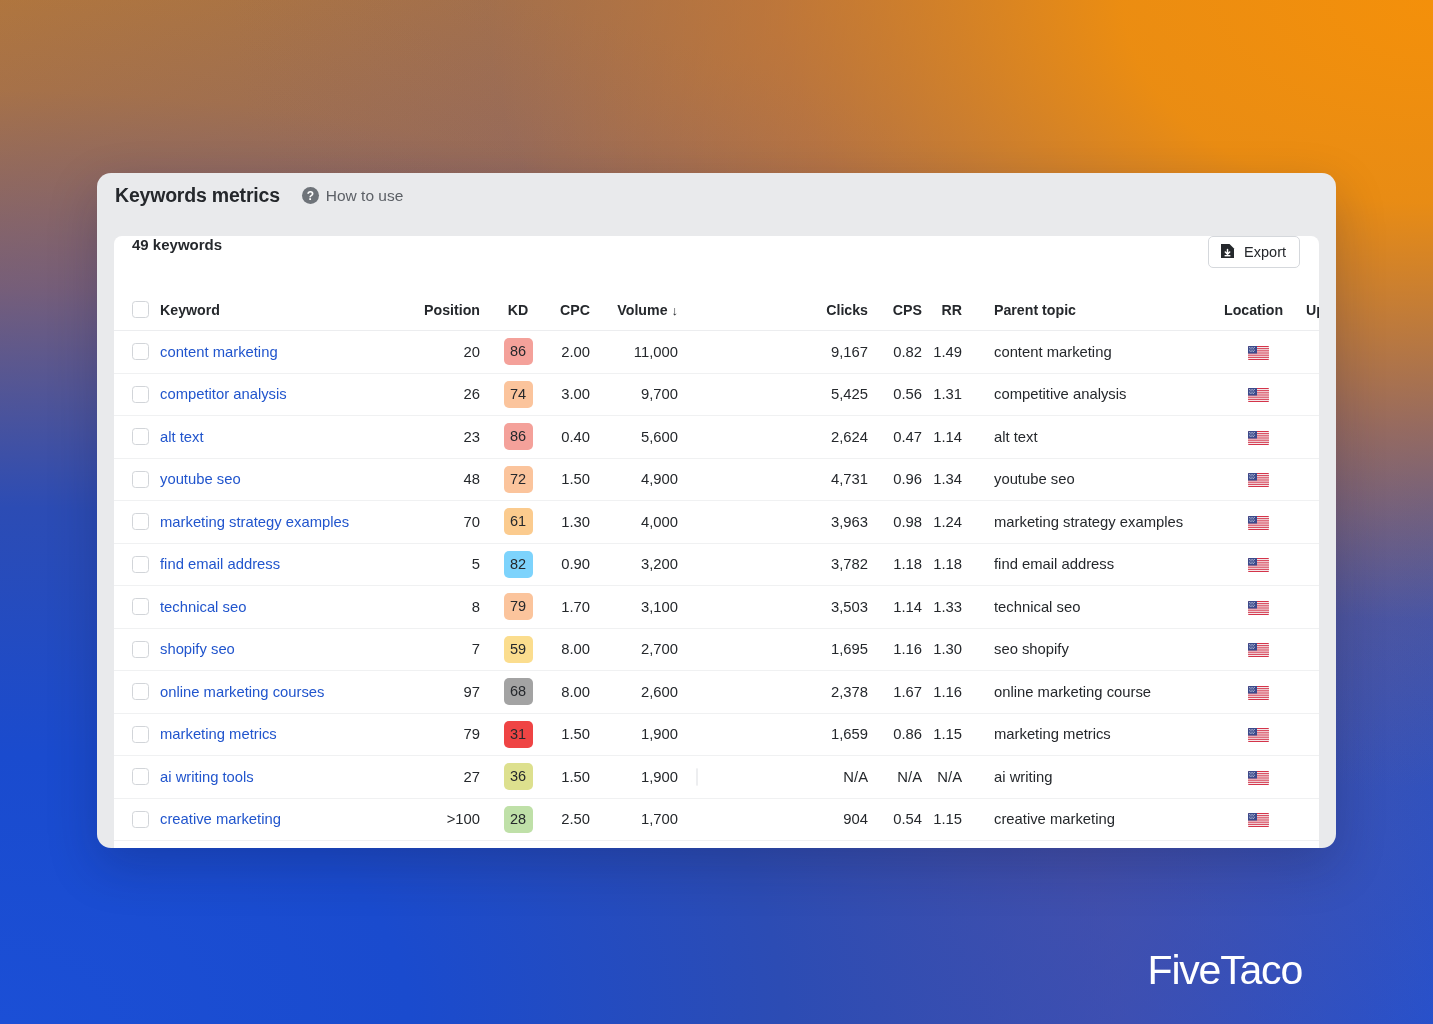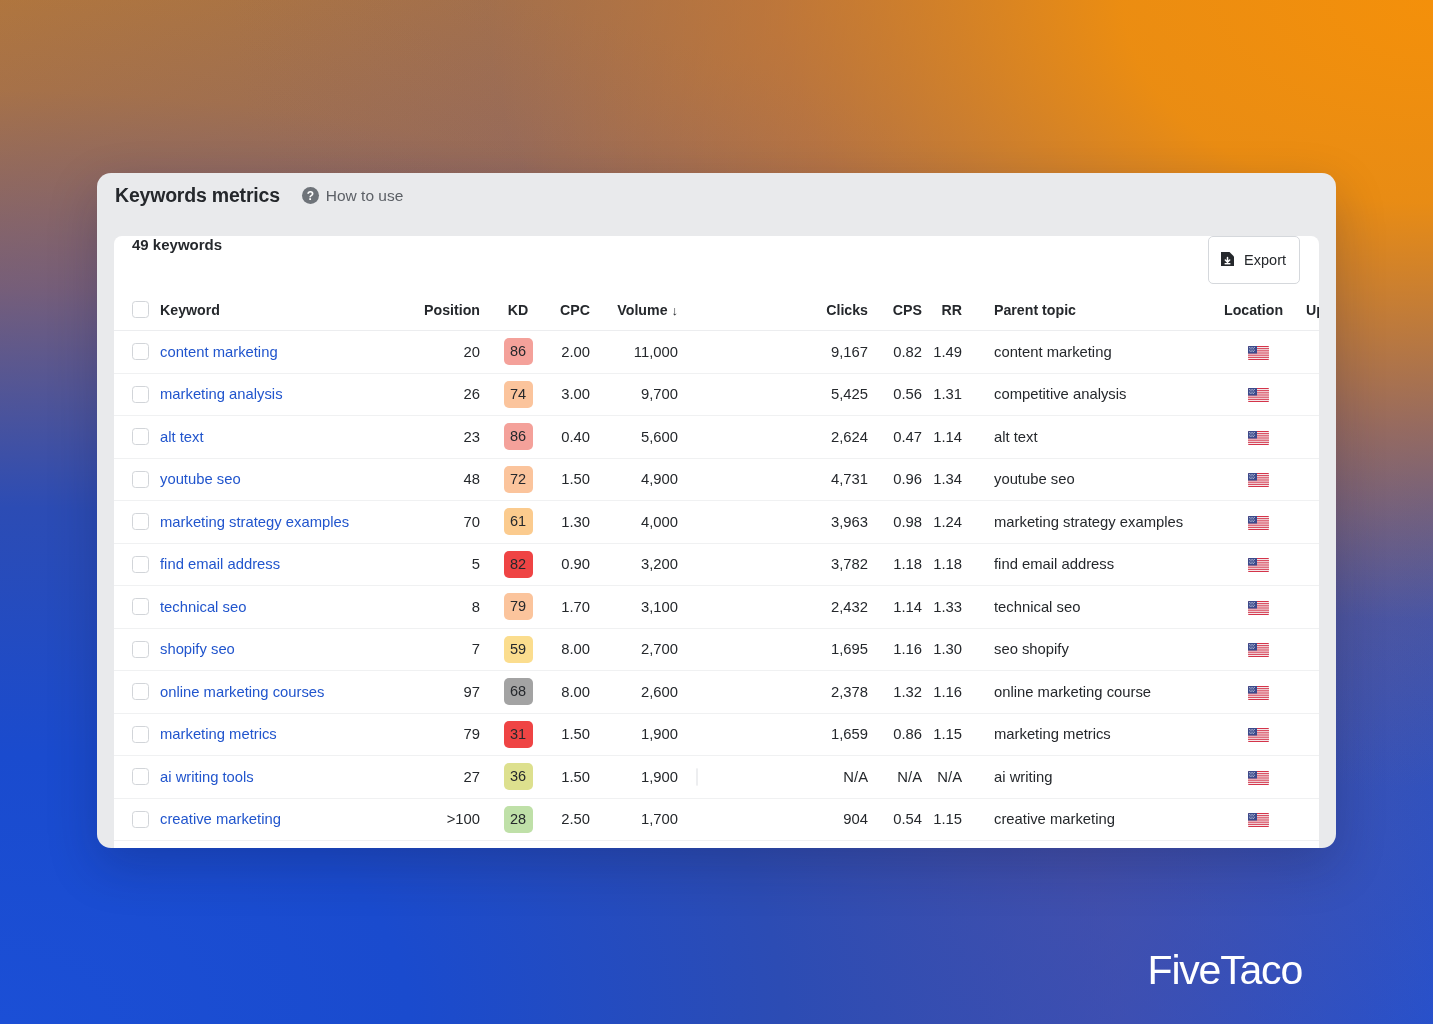--- a/index.html
+++ b/index.html
@@ -94,21 +94,21 @@
   .kw-count {
     font-size: 15px;
     font-weight: bold;
     color: #25282C;
   }
 
   .export-btn {
     display: flex;
     align-items: center;
     gap: 9px;
-    height: 48px;
+    height: 32px;
     padding: 0 13px 0 11px;
     background: #fff;
     border: 1px solid #D5D8DC;
     border-radius: 5px;
     font-size: 14.5px;
     color: #25282C;
     cursor: pointer;
   }
 
   .export-icon { display:block; }
@@ -328,21 +328,21 @@
       </g>
     </svg>
   </span>
 </td>
     <td class="c-upd">2 h</td>
   </tr>
           <tr>
     <td class="c-check">
               <span class="checkbox"></span>
             </td>
-    <td class="c-kw"><a class="kw-link">marketing analysis</a></td>
+    <td class="c-kw"><a class="kw-link">competitor analysis</a></td>
     <td class="c-pos">26</td>
     <td class="c-kd"><span class="kd-badge" style="background:#FBC49C">74</span></td>
     <td class="c-cpc">3.00</td>
     <td class="c-vol">9,700</td>
     <td class="c-bar"><span class="bar-track"><span class="bar-fill" style="width:41%"></span></span></td>
     <td class="c-clicks">5,425</td>
     <td class="c-cps">0.56</td>
     <td class="c-rr">1.31</td>
     <td class="c-topic">competitive analysis</td>
     <td class="c-loc">
@@ -526,21 +526,21 @@
   </span>
 </td>
     <td class="c-upd">2 h</td>
   </tr>
           <tr>
     <td class="c-check">
               <span class="checkbox"></span>
             </td>
     <td class="c-kw"><a class="kw-link">find email address</a></td>
     <td class="c-pos">5</td>
-    <td class="c-kd"><span class="kd-badge" style="background:#ef4444">82</span></td>
+    <td class="c-kd"><span class="kd-badge" style="background:#7dd3fc">82</span></td>
     <td class="c-cpc">0.90</td>
     <td class="c-vol">3,200</td>
     <td class="c-bar"><span class="bar-track"><span class="bar-fill" style="width:75%"></span></span></td>
     <td class="c-clicks">3,782</td>
     <td class="c-cps">1.18</td>
     <td class="c-rr">1.18</td>
     <td class="c-topic">find email address</td>
     <td class="c-loc">
   <span class="flag">
     <svg width="21" height="14" viewBox="0 0 21 14">
@@ -579,21 +579,21 @@
           <tr>
     <td class="c-check">
               <span class="checkbox"></span>
             </td>
     <td class="c-kw"><a class="kw-link">technical seo</a></td>
     <td class="c-pos">8</td>
     <td class="c-kd"><span class="kd-badge" style="background:#FBC49C">79</span></td>
     <td class="c-cpc">1.70</td>
     <td class="c-vol">3,100</td>
     <td class="c-bar"><span class="bar-track"><span class="bar-fill" style="width:69%"></span></span></td>
-    <td class="c-clicks">2,432</td>
+    <td class="c-clicks">3,503</td>
     <td class="c-cps">1.14</td>
     <td class="c-rr">1.33</td>
     <td class="c-topic">technical seo</td>
     <td class="c-loc">
   <span class="flag">
     <svg width="21" height="14" viewBox="0 0 21 14">
       <rect width="21" height="14" fill="#F7F7F7"></rect>
       <g fill="#D4344A">
         <rect y="0" width="21" height="1.08"></rect>
         <rect y="2.15" width="21" height="1.08"></rect>
@@ -678,21 +678,21 @@
     <td class="c-check">
               <span class="checkbox"></span>
             </td>
     <td class="c-kw"><a class="kw-link">online marketing courses</a></td>
     <td class="c-pos">97</td>
     <td class="c-kd"><span class="kd-badge" style="background:#a3a3a3">68</span></td>
     <td class="c-cpc">8.00</td>
     <td class="c-vol">2,600</td>
     <td class="c-bar"><span class="bar-track"><span class="bar-fill" style="width:68%"></span></span></td>
     <td class="c-clicks">2,378</td>
-    <td class="c-cps">1.32</td>
+    <td class="c-cps">1.67</td>
     <td class="c-rr">1.16</td>
     <td class="c-topic">online marketing course</td>
     <td class="c-loc">
   <span class="flag">
     <svg width="21" height="14" viewBox="0 0 21 14">
       <rect width="21" height="14" fill="#F7F7F7"></rect>
       <g fill="#D4344A">
         <rect y="0" width="21" height="1.08"></rect>
         <rect y="2.15" width="21" height="1.08"></rect>
         <rect y="4.31" width="21" height="1.08"></rect>

